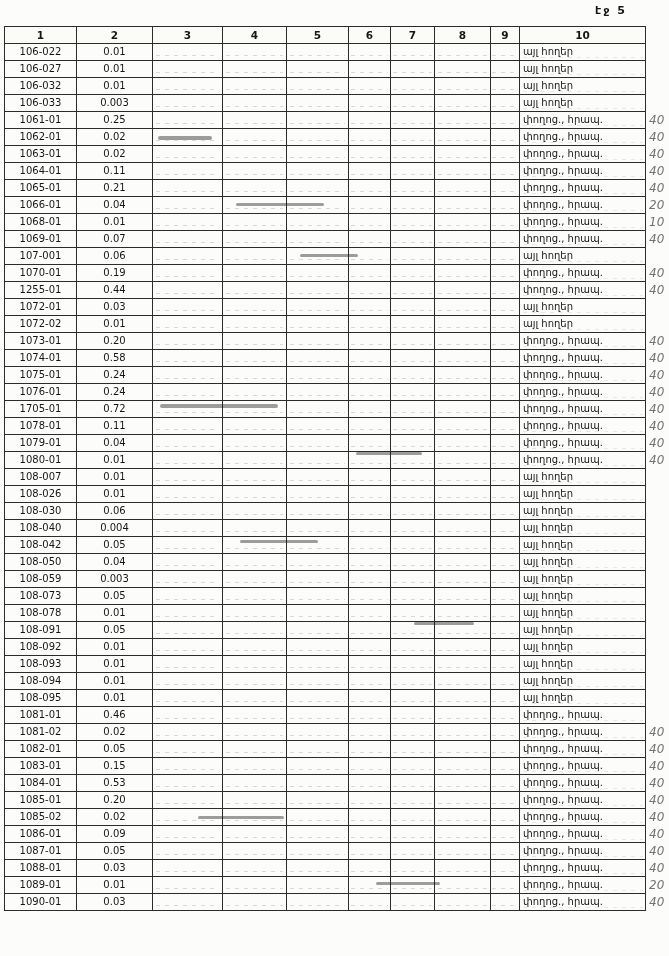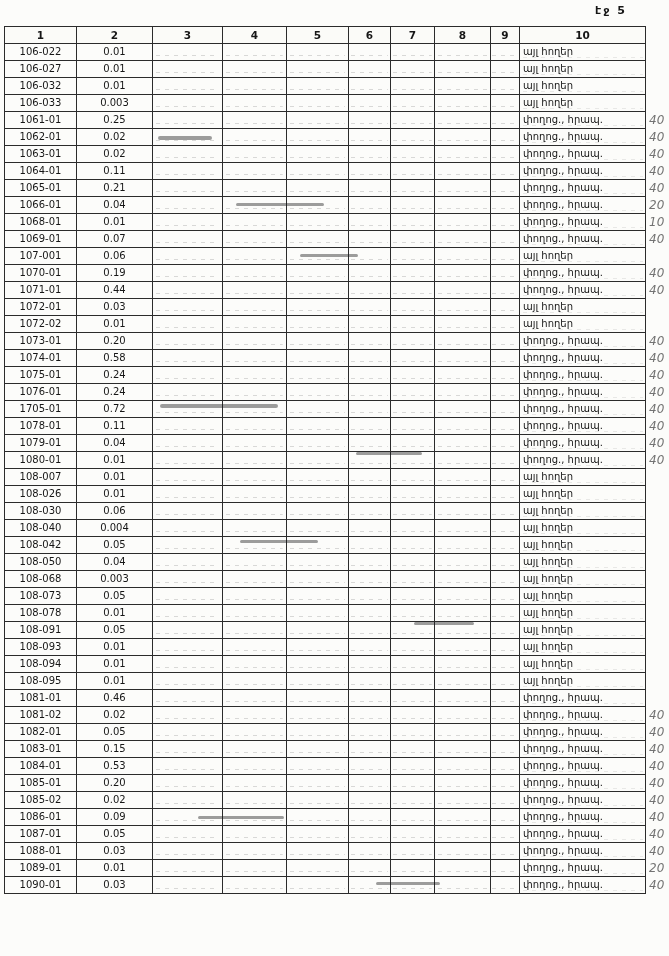--- a/index.html
+++ b/index.html
@@ -272,21 +272,21 @@
         <td class="empty"></td>
         <td class="empty"></td>
         <td class="empty"></td>
         <td class="empty"></td>
         <td class="empty"></td>
         <td class="empty"></td>
         <td class="type">փողոց., հրապ.</td>
         <td class="note">40</td>
       </tr>
       <tr>
-        <td class="code">1071-01</td>
+        <td class="code">1255-01</td>
         <td class="value">0.44</td>
         <td class="empty"></td>
         <td class="empty"></td>
         <td class="empty"></td>
         <td class="empty"></td>
         <td class="empty"></td>
         <td class="empty"></td>
         <td class="empty"></td>
         <td class="type">փողոց., հրապ.</td>
         <td class="note">40</td>
@@ -493,21 +493,21 @@
         <td class="empty"></td>
         <td class="empty"></td>
         <td class="empty"></td>
         <td class="empty"></td>
         <td class="empty"></td>
         <td class="empty"></td>
         <td class="type">այլ հողեր</td>
         <td class="note"></td>
       </tr>
       <tr>
-        <td class="code">108-068</td>
+        <td class="code">108-059</td>
         <td class="value">0.003</td>
         <td class="empty"></td>
         <td class="empty"></td>
         <td class="empty"></td>
         <td class="empty"></td>
         <td class="empty"></td>
         <td class="empty"></td>
         <td class="empty"></td>
         <td class="type">այլ հողեր</td>
         <td class="note"></td>
@@ -534,20 +534,33 @@
         <td class="empty"></td>
         <td class="empty"></td>
         <td class="empty"></td>
         <td class="empty"></td>
         <td class="type">այլ հողեր</td>
         <td class="note"></td>
       </tr>
       <tr>
         <td class="code">108-091</td>
         <td class="value">0.05</td>
+        <td class="empty"></td>
+        <td class="empty"></td>
+        <td class="empty"></td>
+        <td class="empty"></td>
+        <td class="empty"></td>
+        <td class="empty"></td>
+        <td class="empty"></td>
+        <td class="type">այլ հողեր</td>
+        <td class="note"></td>
+      </tr>
+      <tr>
+        <td class="code">108-092</td>
+        <td class="value">0.01</td>
         <td class="empty"></td>
         <td class="empty"></td>
         <td class="empty"></td>
         <td class="empty"></td>
         <td class="empty"></td>
         <td class="empty"></td>
         <td class="empty"></td>
         <td class="type">այլ հողեր</td>
         <td class="note"></td>
       </tr>

